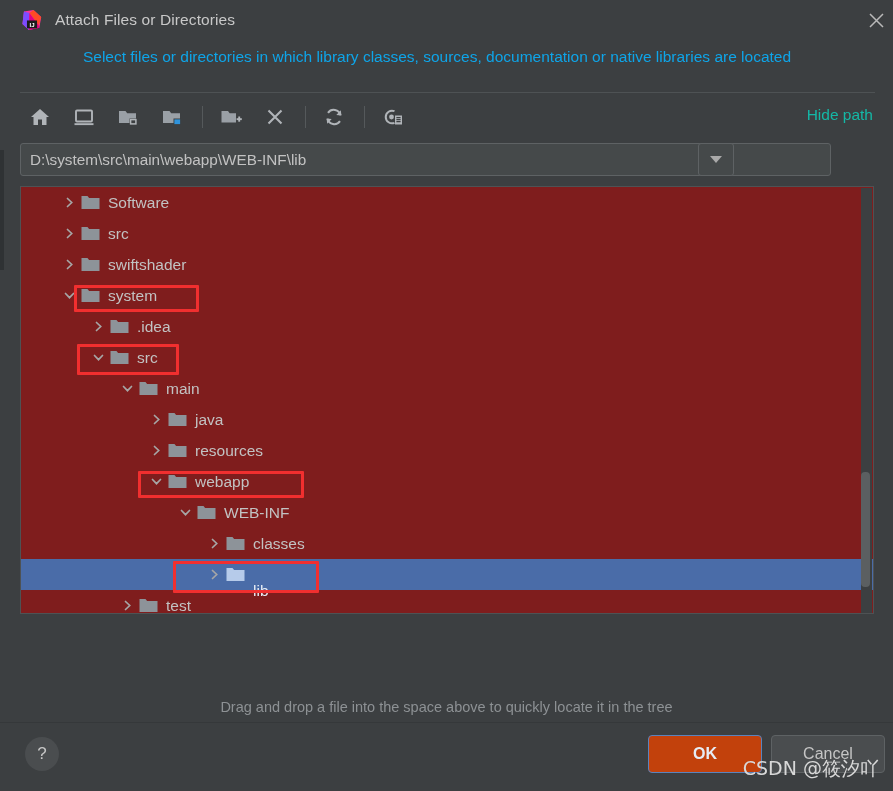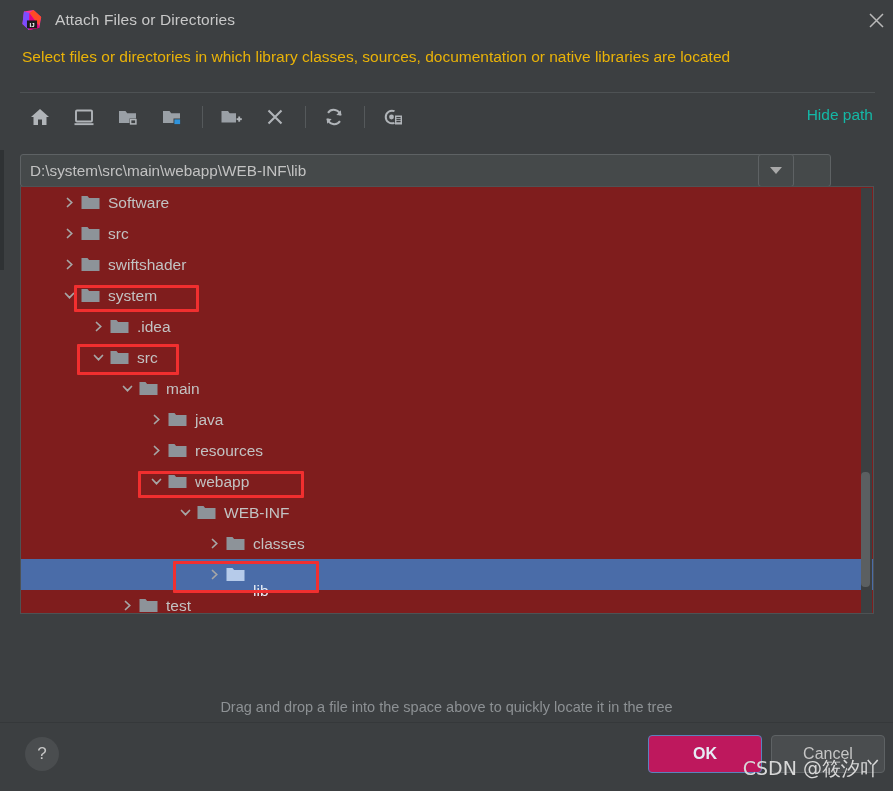--- a/index.html
+++ b/index.html
@@ -52,25 +52,26 @@
     color: #b9b9b9;
     font-size: 20px;
     line-height: 1;
     cursor: pointer;
   }
   .titlebar-close svg { display:block; }
 
   
   .subtitle {
     position: absolute;
-    left: 22px; top: 48px;
+    left: 12px; top: 48px;
     width: 850px;
     font-size: 15.5px;
-    color: #eab308;
+    color: #0ea5e9;
     white-space: nowrap;
+    text-align: center;
   }
   .hrule {
     position: absolute;
     left: 20px; top: 92px;
     width: 855px; height: 1px;
     background: #4e5254;
   }
 
   
   .toolbar {
@@ -95,22 +96,22 @@
     position: absolute;
     right: 20px; top: 106px;
     color: #14b8a6;
     font-size: 15.5px;
     cursor: pointer;
   }
 
   
   .path-row {
     position: absolute;
-    left: 20px; top: 154px;
-    width: 774px; height: 35px;
+    left: 20px; top: 143px;
+    width: 714px; height: 35px;
   }
   .path-field {
     position: absolute;
     left: 0; top: 0;
     width: 811px; height: 33px;
     box-sizing: border-box;
     background: #45494a;
     border: 1px solid #5e6264;
     border-radius: 3px;
     color: #c2c2c2;
@@ -249,21 +250,21 @@
     height: 38px;
     border-radius: 4px;
     display: flex; align-items: center; justify-content: center;
     font-size: 16px;
     cursor: pointer;
     box-sizing: border-box;
   }
   .btn-ok {
     right: 131px; top: 735px;
     width: 114px;
-    background: #be185d;
+    background: #c2410c;
     border: 1px solid #5a83bd;
     color: #e6ecf5;
     font-weight: bold;
   }
   .btn-cancel {
     right: 8px; top: 735px;
     width: 114px;
     background: #4a4d4f;
     border: 1px solid #5e6264;
     color: #c5c5c5;

